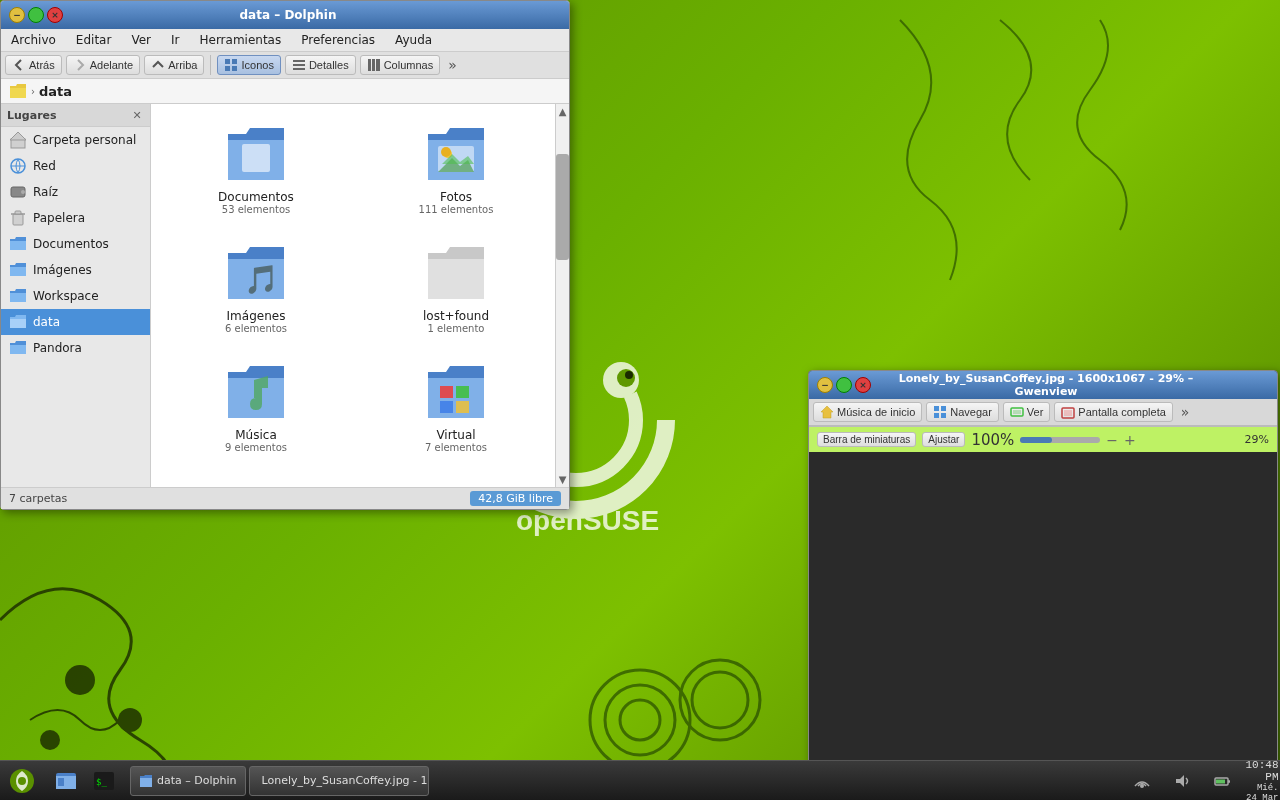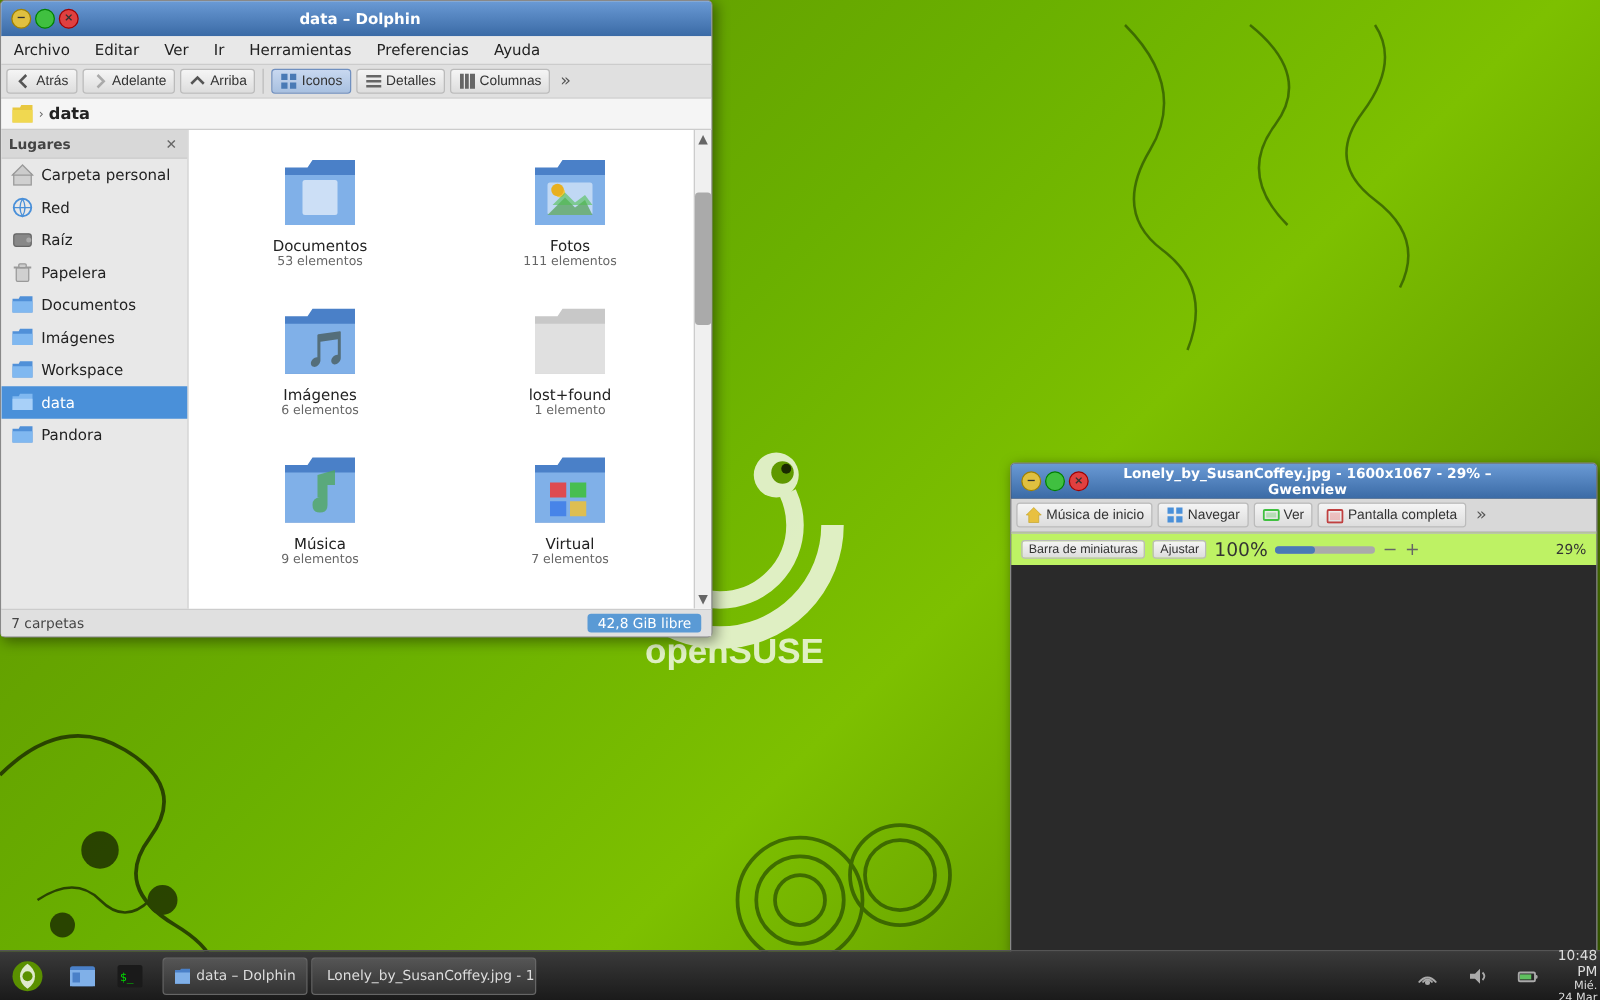--- a/index.html
+++ b/index.html
@@ -79,20 +79,21 @@
     }
 
     .taskbar-right {
       margin-left: auto;
       display: flex;
       align-items: flex-end;
       gap: 20px;
       padding: 0 8px;
       color: #ddd;
       font-size: 11px;
+      font-family: Liberation Mono, monospace;
     }
 
     .taskbar-clock {
       text-align: right;
       color: #ddd;
       font-size: 11px;
     }
 
     
     .dolphin-window {

